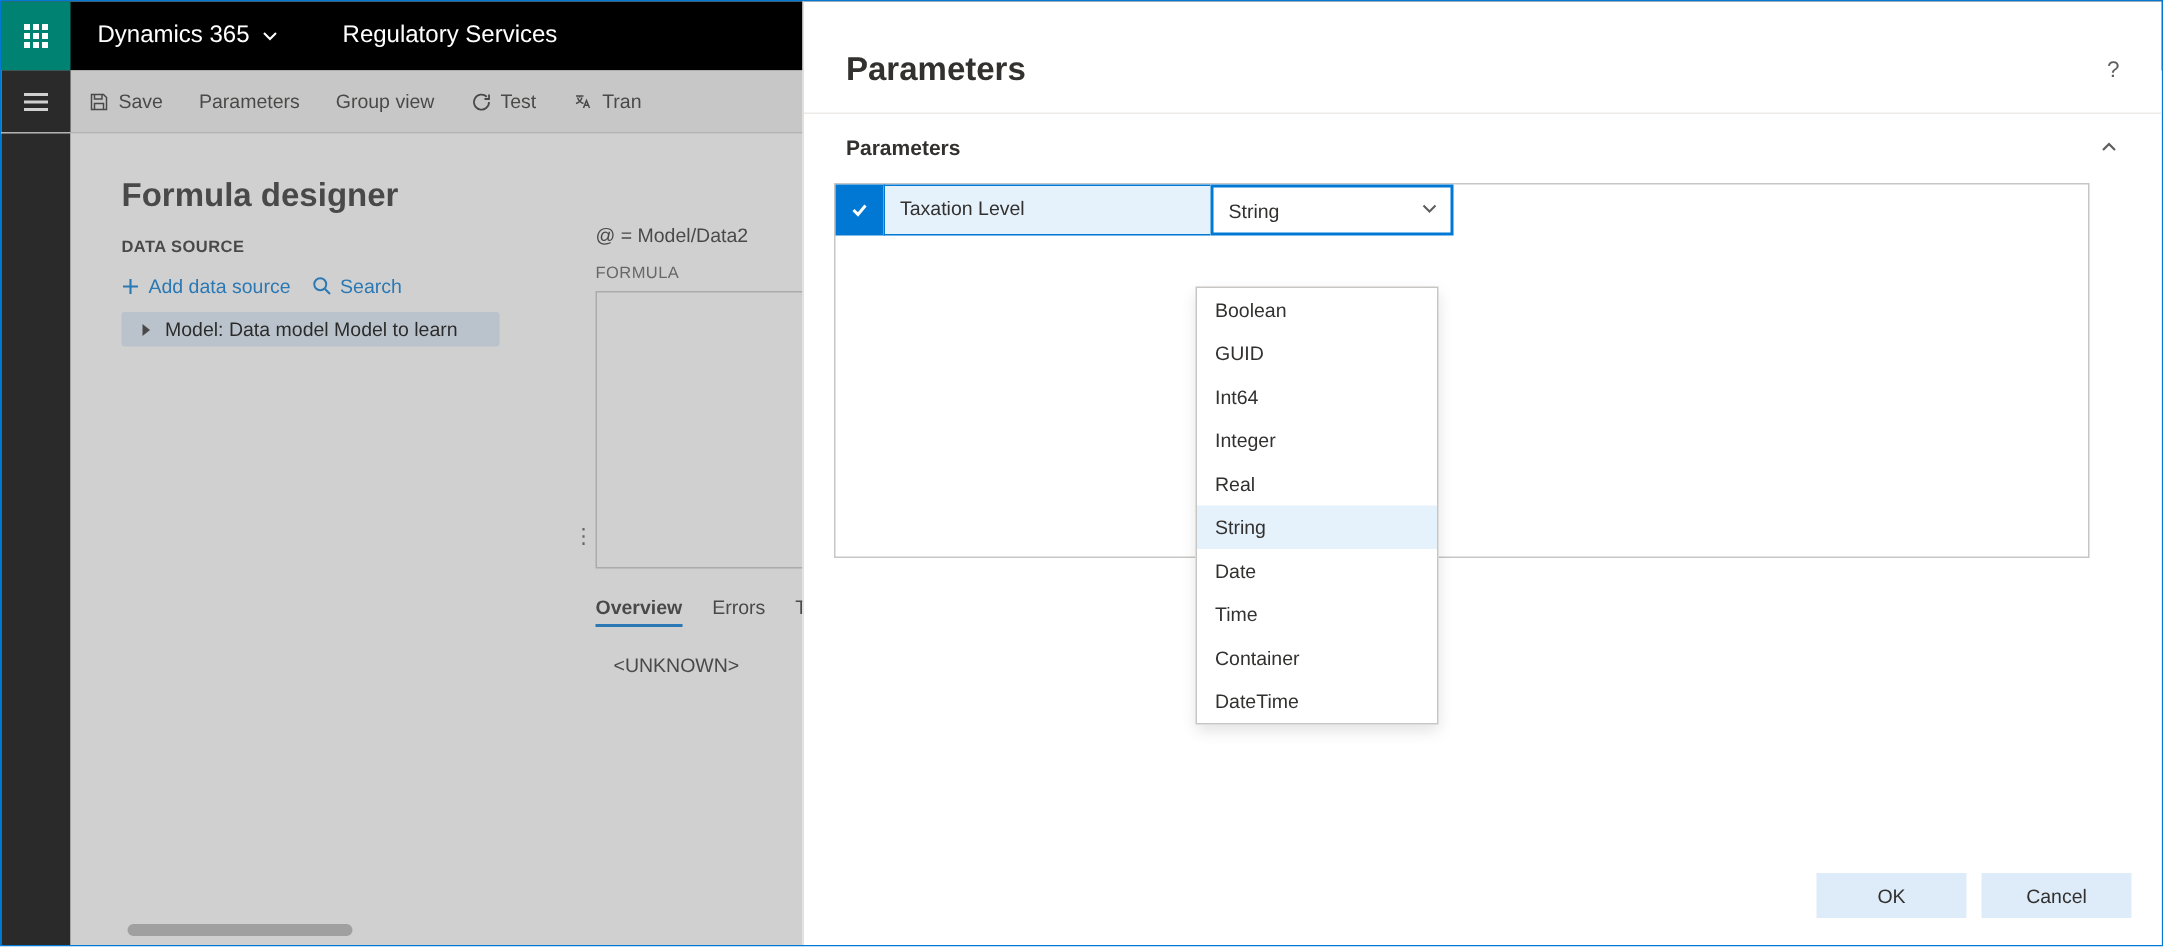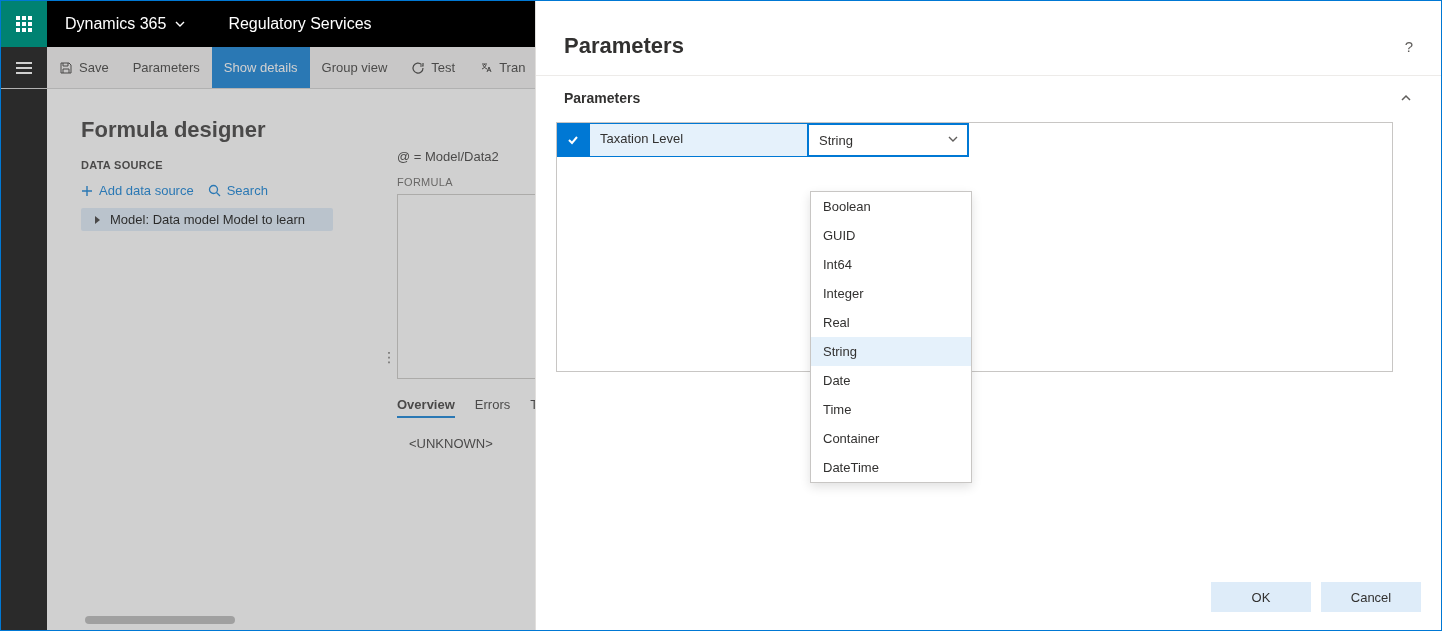--- a/index.html
+++ b/index.html
@@ -65,21 +65,21 @@
 .grid-head { display: flex; height: 34px; border-bottom: 1px solid #e1dfdd; color: #605e5c; }
 .gcell-check { width: 32px; border-right: 1px solid #e1dfdd; display:flex; align-items:center; justify-content:center; }
 .gcell-name { width: 218px; border-right: 1px solid #e1dfdd; padding: 8px 10px; }
 .gcell-type { width: 162px; border-right: 1px solid #e1dfdd; padding: 8px 10px; }
 .grid-row { display: flex; height: 34px; align-items: stretch; }
 .row-select { width: 32px; background: #0078d4; display:flex; align-items:center; justify-content:center; }
 .row-name { width: 218px; background: #e5f1fb; border: 1px solid #0078d4; border-right: none; padding: 7px 10px; }
 .row-type { width: 162px; border: 2px solid #0078d4; display: flex; align-items: center; justify-content: space-between; padding: 0 8px 0 10px; background: #fff; cursor: pointer; }
 .chev-down { color: #605e5c; }
 
-.dropdown { position: absolute; left: 253px; top: 68px; width: 162px; background: #fff; border: 1px solid #c8c6c4; box-shadow: 0 4px 10px rgba(0,0,0,.12); z-index: 10; }
+.dropdown { position: absolute; left: 240px; top: 68px; width: 162px; background: #fff; border: 1px solid #c8c6c4; box-shadow: 0 4px 10px rgba(0,0,0,.12); z-index: 10; }
 .dd-item { padding: 7px 12px; font-size: 13px; color: #323130; cursor: pointer; }
 .dd-item.selected { background: #e5f1fb; }
 
 .panel-footer { position: absolute; bottom: 18px; right: 20px; display: flex; gap: 10px; }
 .btn { min-width: 100px; height: 30px; background: #deecf9; border: none; color: #323130; font-size: 13px; cursor: pointer; }
 
 .scrollbar-fake { position:absolute; left: 84px; bottom: 6px; width: 150px; height: 8px; background:#a0a0a0; border-radius:4px; }
 </style>
 </head>
 <body>
@@ -123,23 +123,20 @@
       <div class="action-item">
         <span class="action-icon">
           <svg width="14" height="14" viewBox="0 0 14 14">
               <path d="M2 2 H10 L12 4 V12 H2 Z M4 2 V5 H9 V2 M4 12 V8 H10 V12" stroke="#323130" stroke-width="1" fill="none"></path>
             </svg>
         </span>
         <span>Save</span>
       </div>
       <div class="action-item">
         <span>Parameters</span>
-      </div>
-      <div class="action-item active">
-        <span>Show details</span>
       </div>
       <div class="action-item">
         <span>Group view</span>
       </div>
       <div class="action-item">
         <span class="action-icon">
           <svg width="14" height="14" viewBox="0 0 14 14">
               <path d="M12 7 A5 5 0 1 1 10.5 3.5 M12 2 V5 H9" stroke="#323130" stroke-width="1.2" fill="none"></path>
             </svg>
         </span>

